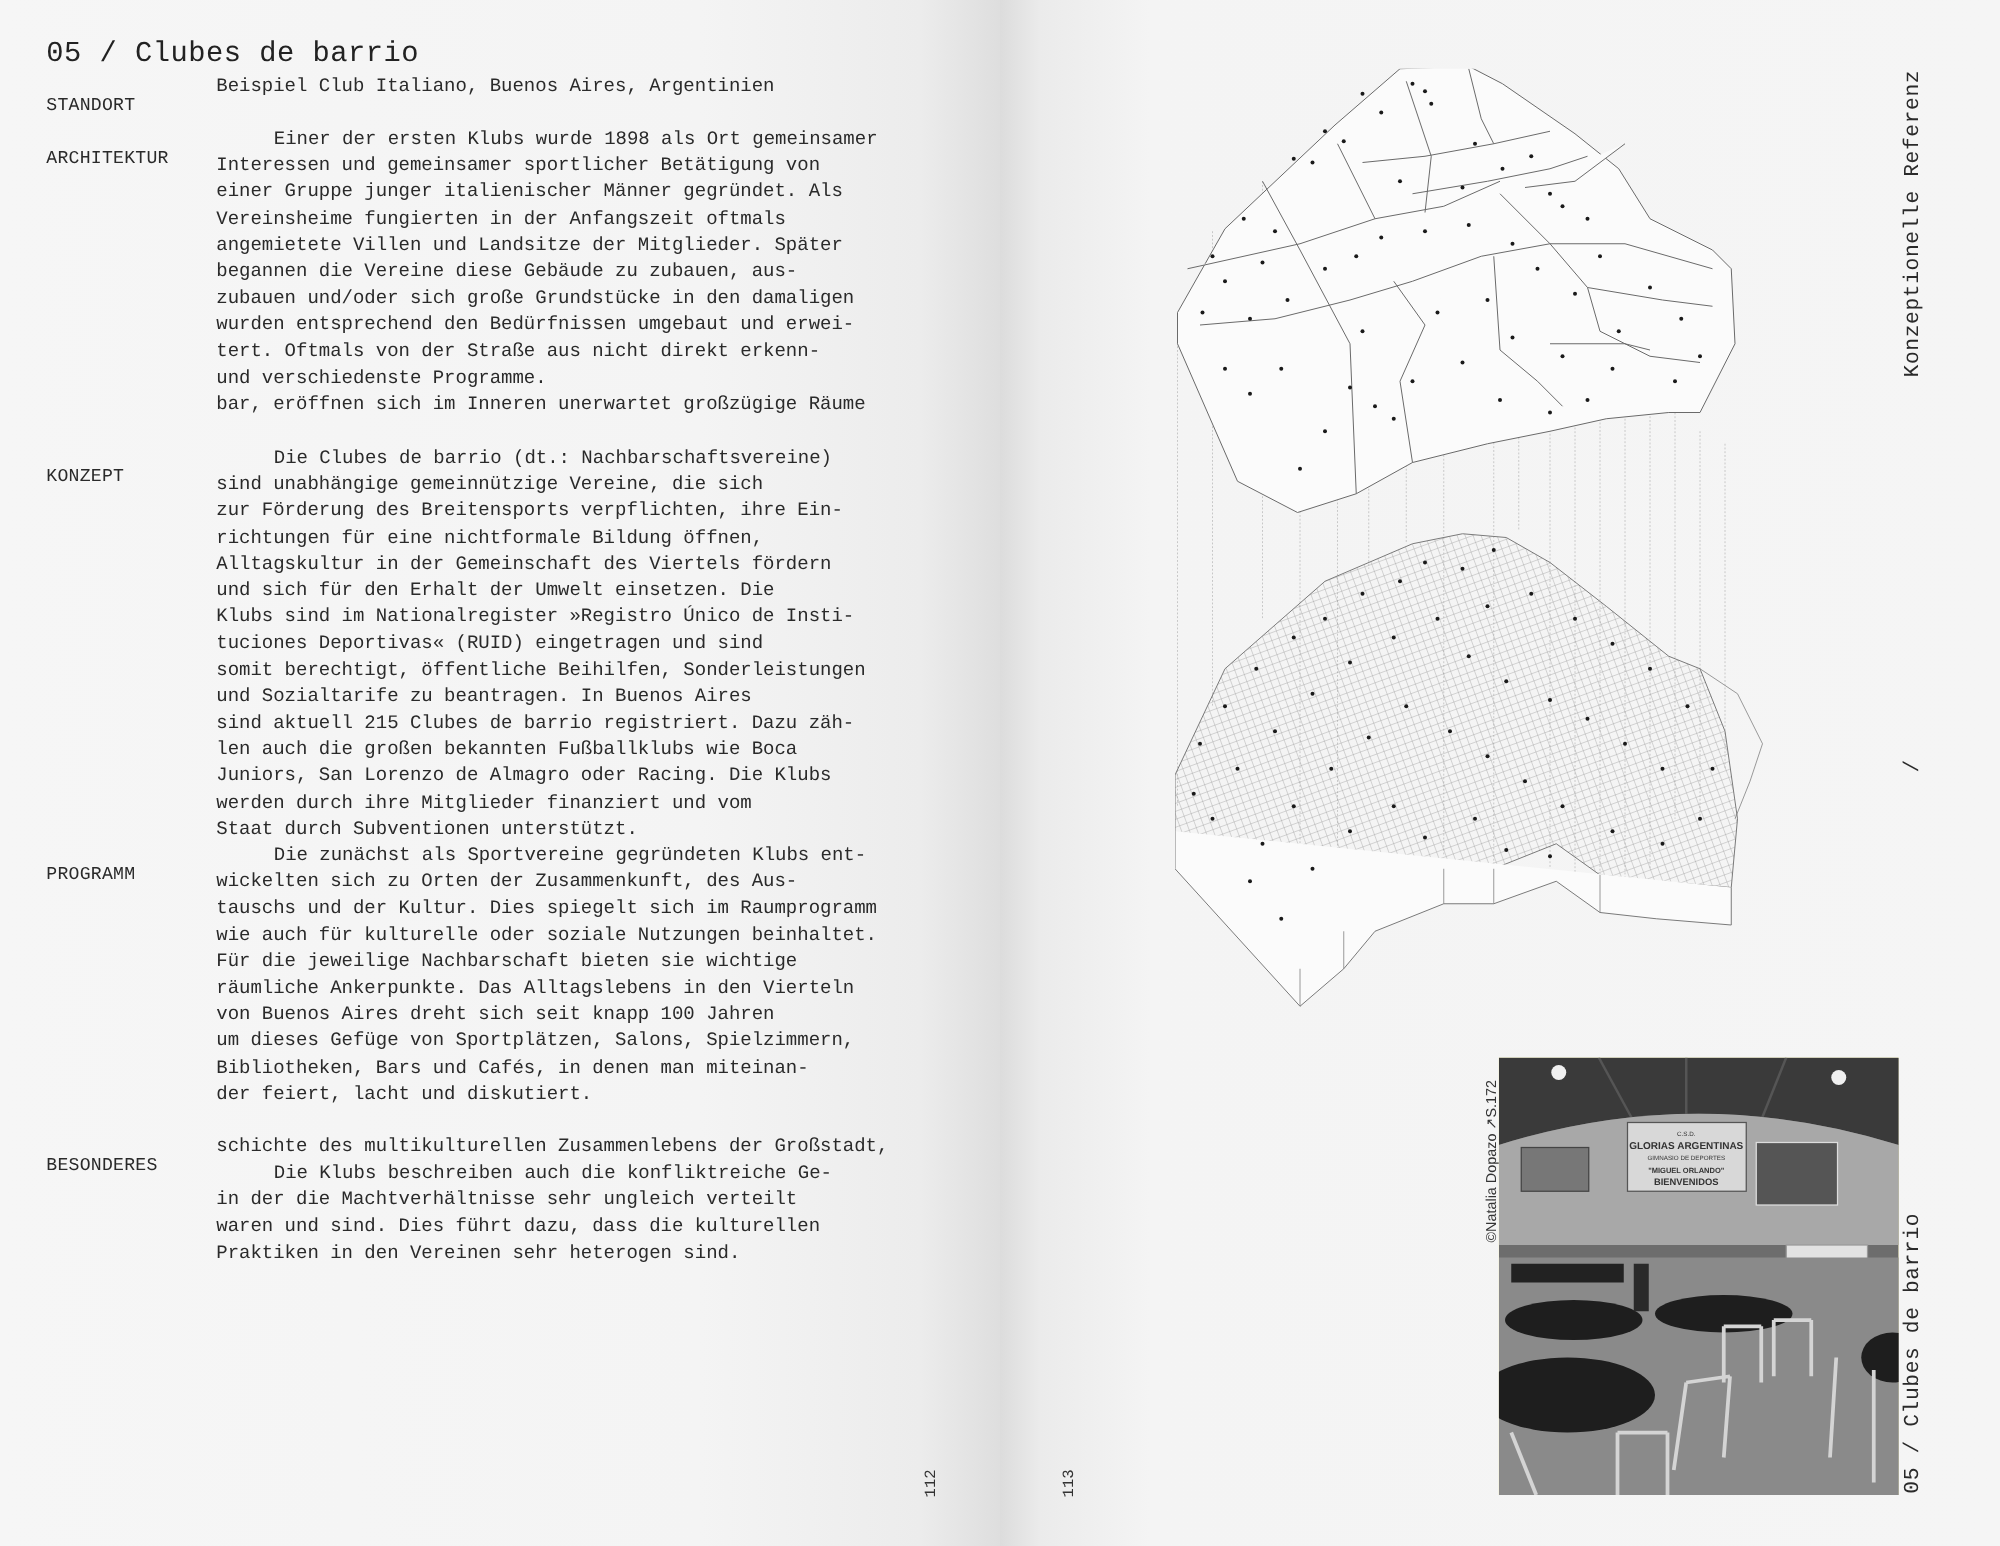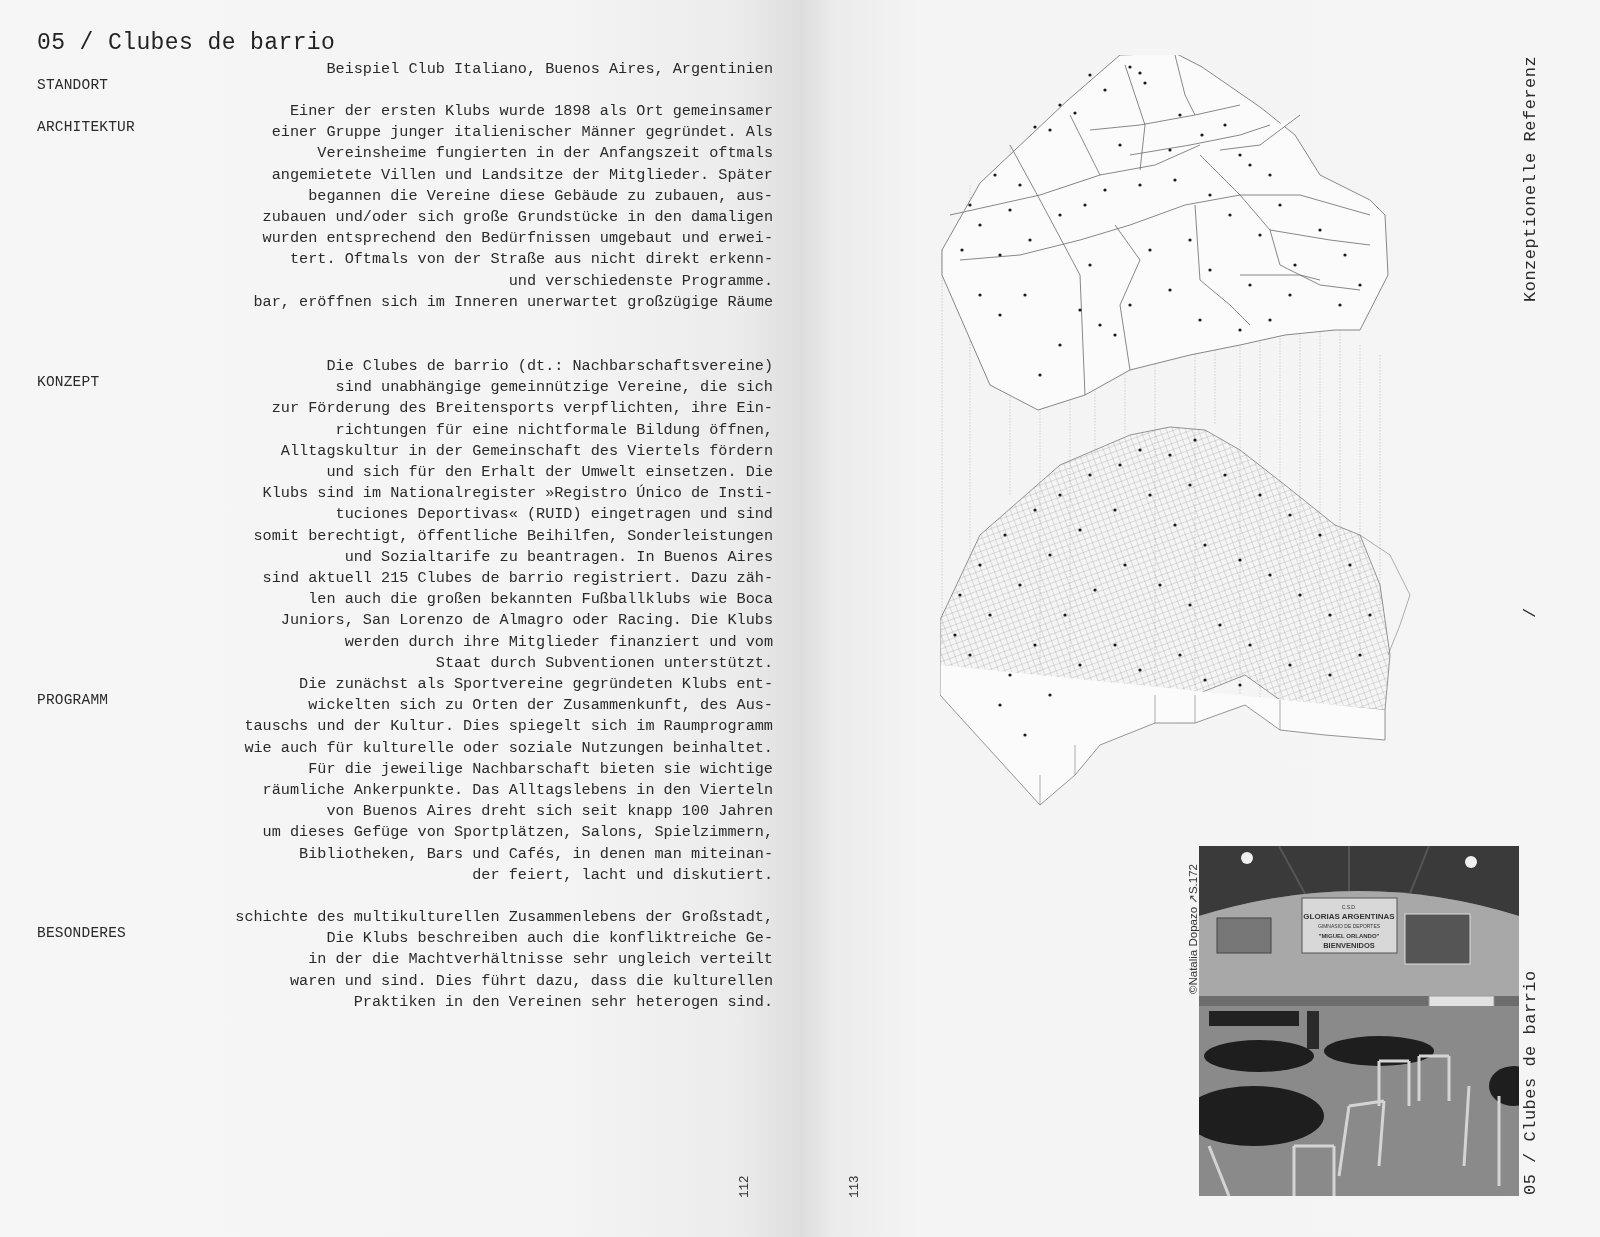--- a/index.html
+++ b/index.html
@@ -18,21 +18,21 @@
     left:800px; width:800px;
     background: linear-gradient(to right, #dcdcdc 0%, #ebebeb 4%, #f4f4f4 15%, #f5f5f5 100%);
   }
   .title {
     position:absolute; left:37px; top:30px;
     font-size:23px; letter-spacing:0.4px; color:#222;
   }
   .row { position:absolute; left:37px; font-size:15.2px; line-height:21.2px; }
   .label { position:absolute; left:0; top:16px; width:130px; font-size:14.5px; letter-spacing:0.2px; }
   .body-text { position:absolute; left:136px; top:0; width:600px; }
-  .body-text .ln { display:block; white-space:pre;text-align:right; }
+  .body-text .ln { display:block; white-space:pre; }
   .indent { padding-left:46px; }
 
   .pagenum {
     position:absolute; font-size:12.5px; color:#333;
     transform: rotate(-90deg); transform-origin: left top;
   }
   .vtext {
     position:absolute; font-size:17px; color:#2a2a2a; white-space:nowrap;
     transform: rotate(-90deg); transform-origin:left top; letter-spacing:0.5px;
   }
@@ -56,20 +56,21 @@
     <div class="label">STANDORT</div>
     <div class="body-text">
       <span class="ln">Beispiel Club Italiano, Buenos Aires, Argentinien</span>
     </div>
   </div>
 
   <div class="row" style="top:101px;">
     <div class="label">ARCHITEKTUR</div>
     <div class="body-text">
       <span class="ln indent">Einer der ersten Klubs wurde 1898 als Ort gemeinsamer</span>
+      <span class="ln">Interessen und gemeinsamer sportlicher Betätigung von</span>
       <span class="ln">einer Gruppe junger italienischer Männer gegründet. Als</span>
       <span class="ln">Vereinsheime fungierten in der Anfangszeit oftmals</span>
       <span class="ln">angemietete Villen und Landsitze der Mitglieder. Später</span>
       <span class="ln">begannen die Vereine diese Gebäude zu zubauen, aus-</span>
       <span class="ln">zubauen und/oder sich große Grundstücke in den damaligen</span>
       <span class="ln">wurden entsprechend den Bedürfnissen umgebaut und erwei-</span>
       <span class="ln">tert. Oftmals von der Straße aus nicht direkt erkenn-</span>
       <span class="ln">und verschiedenste Programme.</span>
       <span class="ln">bar, eröffnen sich im Inneren unerwartet großzügige Räume</span>
     </div>

